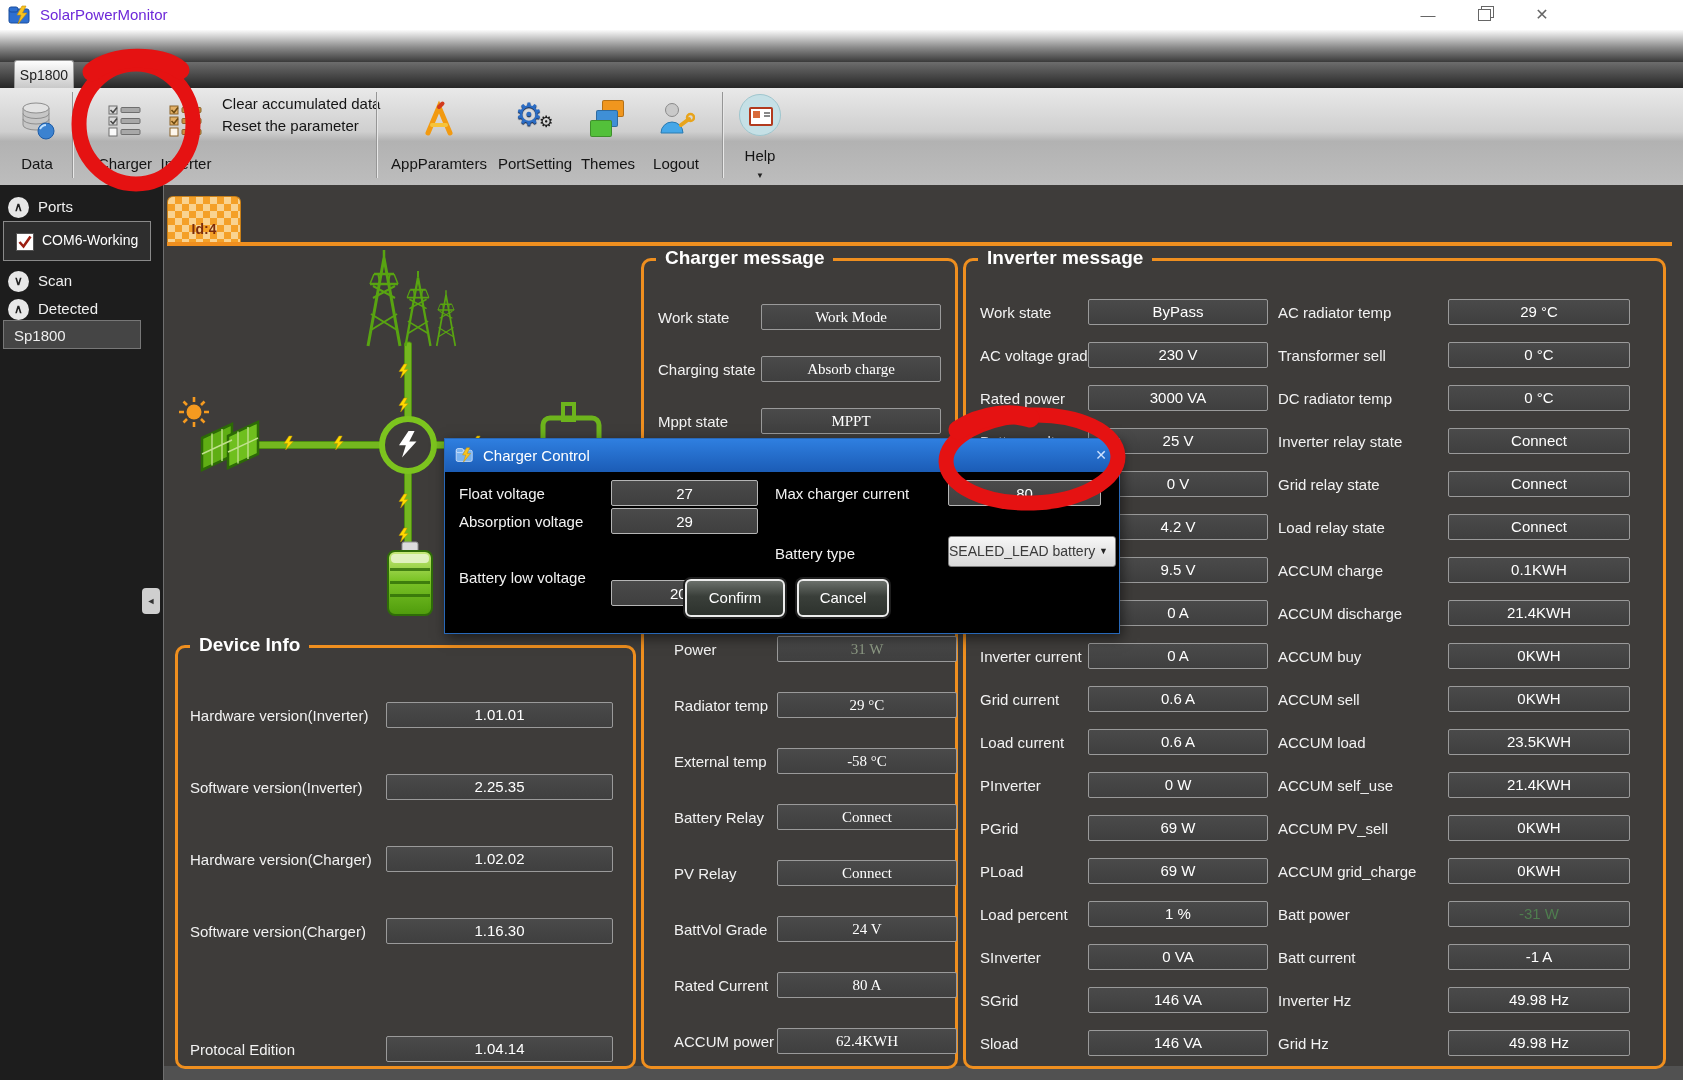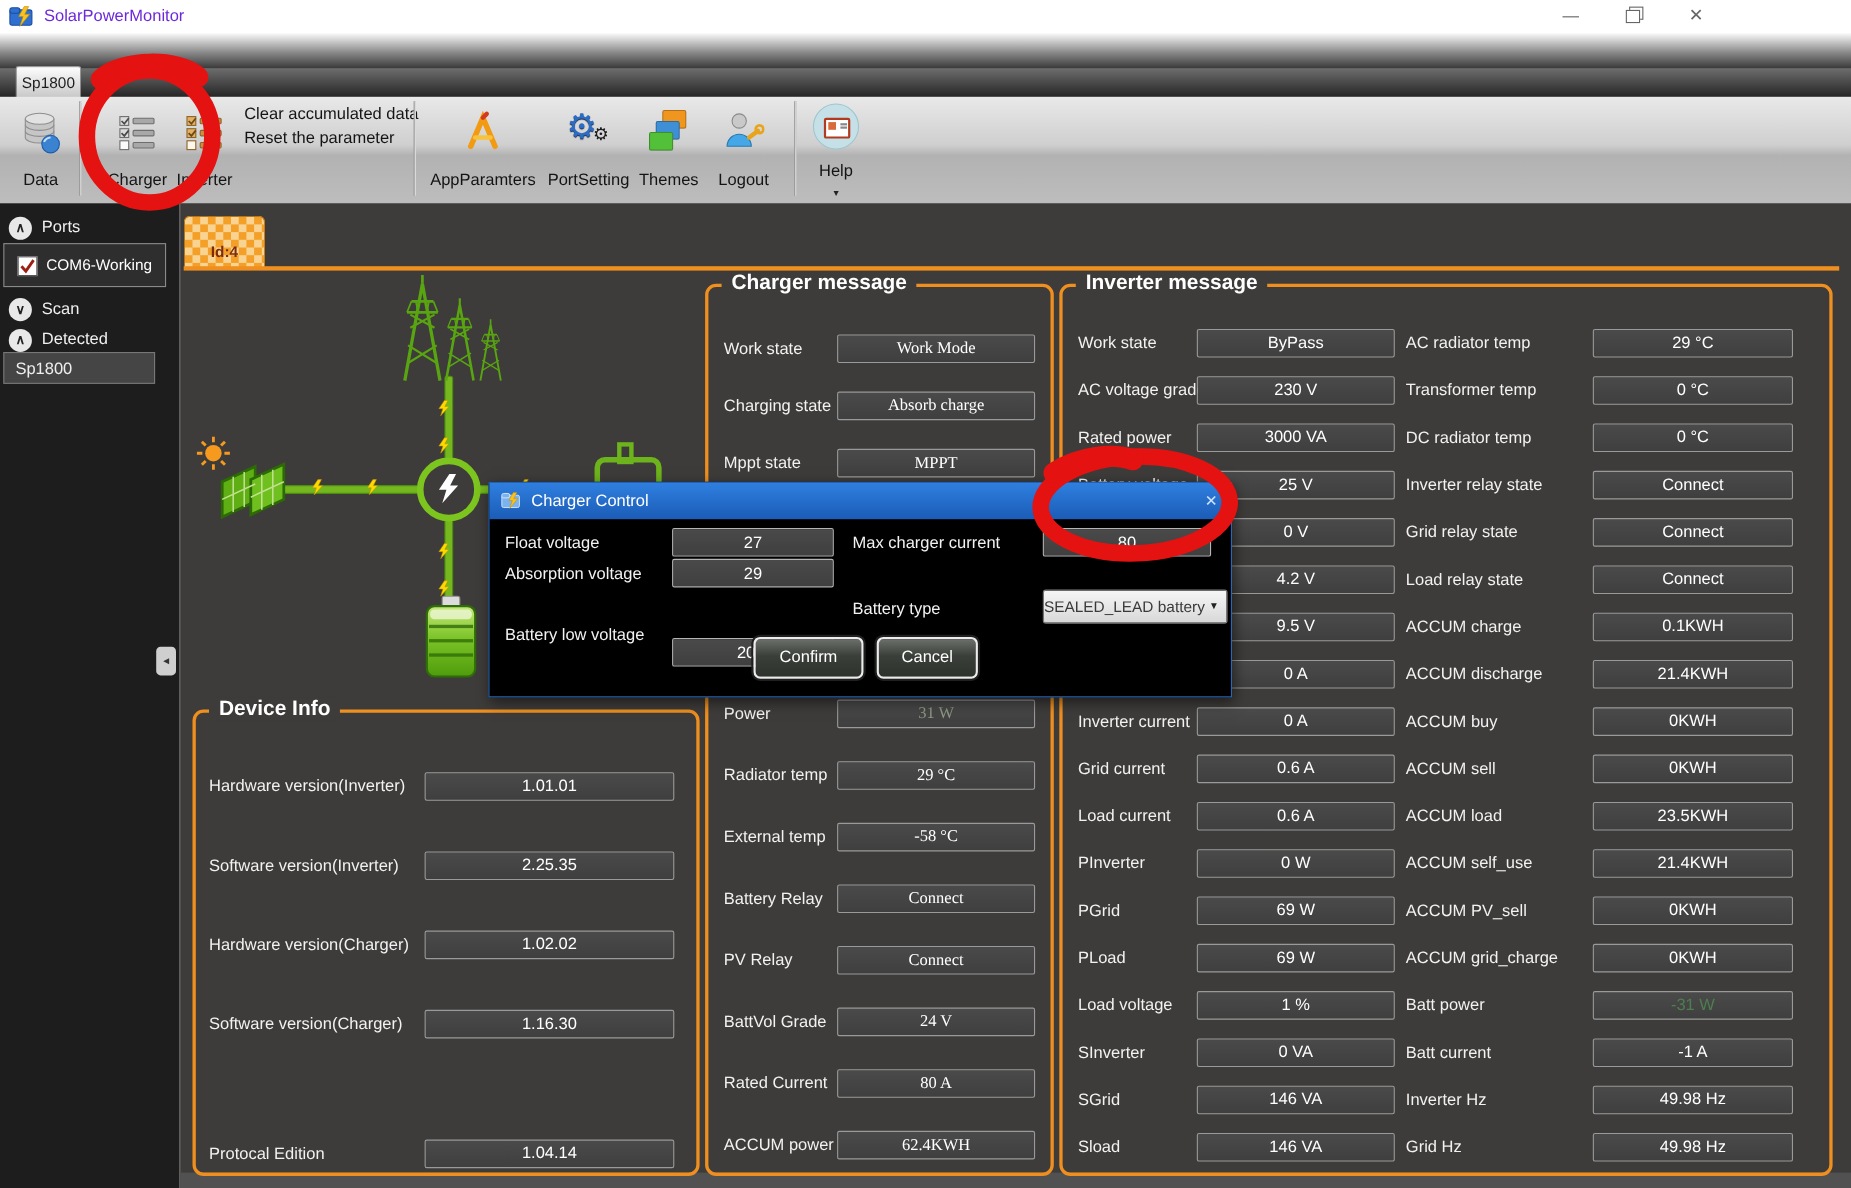--- a/index.html
+++ b/index.html
@@ -68,21 +68,21 @@
   #charger-panel{left:641px;top:258px;width:311px;height:805px;}
   #inverter-panel{left:963px;top:258px;width:697px;height:805px;}
   .frow{position:relative;}
   .crow-t{height:52px;} .crow-b{height:56px;} .drow{height:72px;} .irow{height:43px;}
   .flabel{position:absolute;top:50%;transform:translateY(-50%);font-size:15px;color:#f2f2f2;white-space:nowrap;}
   .fbox{position:absolute;top:50%;transform:translateY(-50%);height:26px;line-height:24px;text-align:center;
         font-size:15px;color:#fff;background:linear-gradient(#4a4a4a,#3f3f3f);
         border:1px solid #9a9a9a;border-radius:2px;box-sizing:border-box;white-space:nowrap;}
   .muted-gray{color:#8d9a84;} .muted-green{color:#4f7d4f;}
   #charger-rows-top{position:absolute;left:0;top:30px;width:311px;}
-  #charger-rows-bottom{position:absolute;left:0;top:360px;width:311px;}
+  #charger-rows-bottom{position:absolute;left:0;top:360px;width:311px;padding-left:16px;}
   #charger-panel .flabel{left:14px;} #charger-panel .fbox{left:117px;width:180px;font-family:Liberation Serif, serif;}
   #device-rows{position:absolute;left:0;top:31px;width:455px;}
   #device-row-last{position:absolute;left:0;top:387px;width:455px;height:28px;}
   #device-panel .flabel{left:12px;} #device-panel .fbox{left:208px;width:227px;}
   #inverter-rows{position:absolute;left:0;top:29px;width:697px;}
   #inverter-panel .l1{left:14px;} #inverter-panel .b1{left:122px;width:180px;}
   #inverter-panel .l2{left:312px;} #inverter-panel .b2{left:482px;width:182px;}
   
   #diagram{position:absolute;left:166px;top:246px;z-index:1;}
   
@@ -404,21 +404,21 @@
     <div id="inverter-rows">
         <div class="frow irow">
           <span class="flabel l1">Work state</span>
           <span class="fbox b1">ByPass</span>
           <span class="flabel l2">AC radiator temp</span>
           <span class="fbox b2">29 °C</span>
         </div>
         <div class="frow irow">
           <span class="flabel l1">AC voltage grade</span>
           <span class="fbox b1">230 V</span>
-          <span class="flabel l2">Transformer temp</span>
+          <span class="flabel l2">Transformer sell</span>
           <span class="fbox b2">0 °C</span>
         </div>
         <div class="frow irow">
           <span class="flabel l1">Rated power</span>
           <span class="fbox b1">3000 VA</span>
           <span class="flabel l2">DC radiator temp</span>
           <span class="fbox b2">0 °C</span>
         </div>
         <div class="frow irow">
           <span class="flabel l1">Battery voltage</span>
@@ -480,21 +480,21 @@
           <span class="flabel l2">ACCUM PV_sell</span>
           <span class="fbox b2">0KWH</span>
         </div>
         <div class="frow irow">
           <span class="flabel l1">PLoad</span>
           <span class="fbox b1">69 W</span>
           <span class="flabel l2">ACCUM grid_charge</span>
           <span class="fbox b2">0KWH</span>
         </div>
         <div class="frow irow">
-          <span class="flabel l1">Load voltage</span>
+          <span class="flabel l1">Load percent</span>
           <span class="fbox b1">1 %</span>
           <span class="flabel l2">Batt power</span>
           <span class="fbox b2 muted-green">-31 W</span>
         </div>
         <div class="frow irow">
           <span class="flabel l1">SInverter</span>
           <span class="fbox b1">0 VA</span>
           <span class="flabel l2">Batt current</span>
           <span class="fbox b2">-1 A</span>
         </div>

